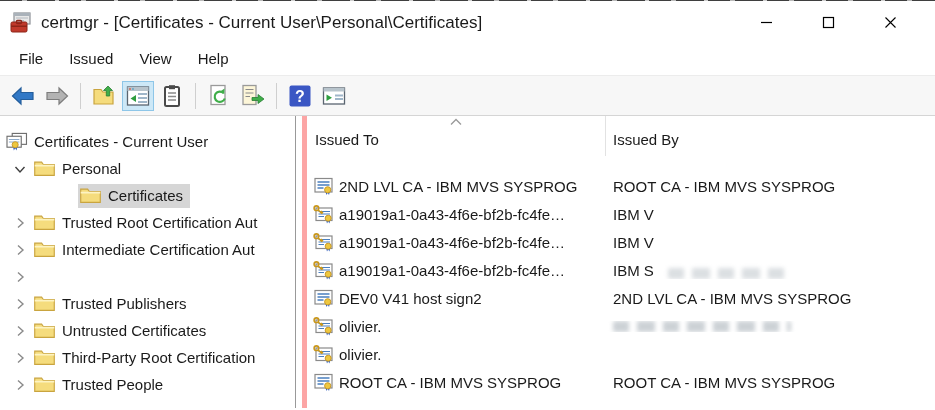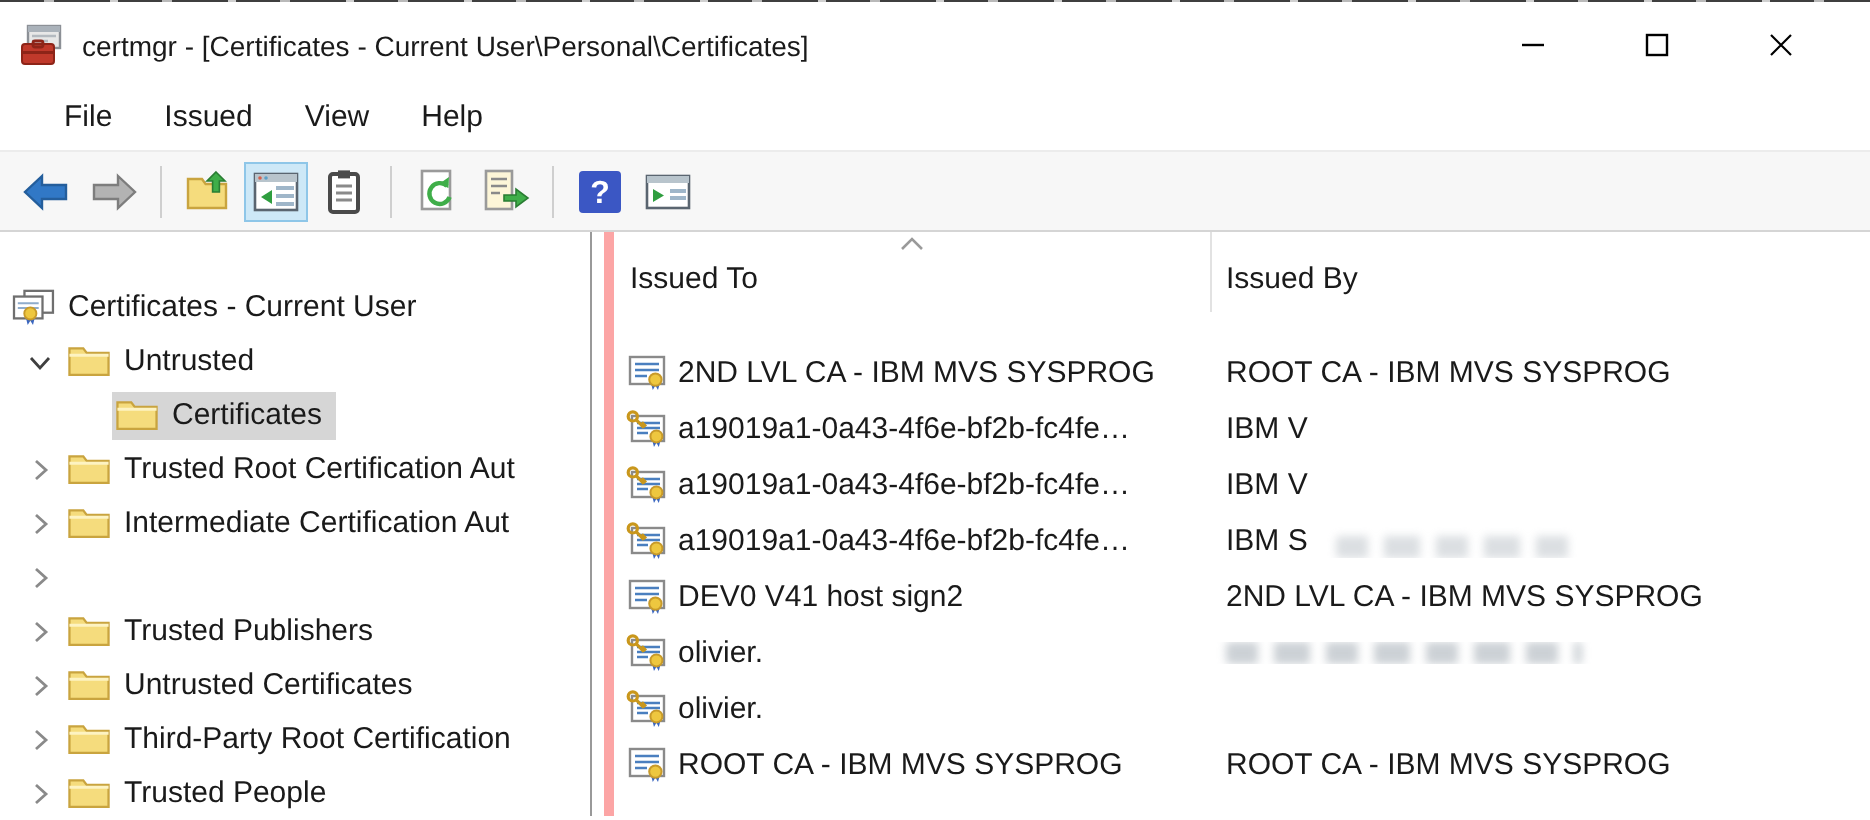--- a/index.html
+++ b/index.html
@@ -7,48 +7,48 @@
               font-family:"Liberation Sans", sans-serif; color:#1a1a1a; }
 
   
   .top-strip { height:3px;
     background:repeating-linear-gradient(90deg,#3f3f3f 0 22px,#b9b9b9 22px 27px,#3f3f3f 27px 55px,#cfcfcf 55px 59px);
     border-bottom:2px solid #fff; }
 
   
   .titlebar { height:39px; display:flex; align-items:center; padding-left:10px; background:#fff; position:relative; }
   .app-icon { width:22px; height:22px; flex:0 0 auto; }
-  .title-text { font-size:14px; margin-left:9px; white-space:nowrap; }
+  .title-text { font-size:17px; margin-left:9px; white-space:nowrap; }
   .win-controls { position:absolute; right:14px; top:0; height:100%; display:flex; }
   .win-btn { width:62px; height:100%; display:flex; align-items:center; justify-content:center; }
   .win-btn svg { display:block; }
 
   
-  .menubar { height:33px; display:flex; align-items:center; padding-left:6px; background:#fff; font-size:15px;margin-left:13px; }
+  .menubar { height:33px; display:flex; align-items:center; padding-left:6px; background:#fff; font-size:15px; }
   .menu-item { padding:4px 13px; }
 
   
   .toolbar { height:41px; background:#f7f7f7; border-top:1px solid #ececec; border-bottom:1px solid #d5d5d5;
              display:flex; align-items:center; padding-left:6px; }
   .tb-btn { width:32px; height:30px; display:flex; align-items:center; justify-content:center; margin:0 1px; border:1px solid transparent; }
   .tb-btn.active { background:#cde8f7; border:1px solid #8ec6e8; }
   .tb-sep { width:1px; height:26px; background:#cfcfcf; margin:0 6px; }
 
   
   .main { display:flex; height:292px; background:#fff; }
   .tree-pane { width:296px; border-right:1px solid #999; padding-top:12px; overflow:hidden; }
   .splitter { width:6px; background:#fff; }
   .list-pane { flex:1; border-left:5px solid #fca5a5; overflow:hidden; position:relative; }
 
   
   .titem { height:27px; display:flex; align-items:center; font-size:15px; white-space:nowrap; }
   .titem .exp { width:24px; height:16px; display:flex; align-items:center; justify-content:center; flex:0 0 auto; }
-  .titem.d0 { padding-left:4px;margin-top:12px; } .titem.d0 .exp { width:0; }
+  .titem.d0 { padding-left:4px; } .titem.d0 .exp { width:0; }
   .titem.d1 { padding-left:8px; }
-  .titem.d2 { padding-left:56px;text-align:right; } .titem.d2 .exp { width:0; }
+  .titem.d2 { padding-left:78px;text-align:right; } .titem.d2 .exp { width:0; }
   .trow-content { display:flex; align-items:center; height:24px; padding:0 7px 0 1px; }
   .titem.selected .trow-content { background:#d6d6d6; }
   .titem svg.node-icon { width:23px; height:19px; margin-right:6px; flex:0 0 auto; }
 
   
   .list-header { height:40px; position:relative; font-size:15px; }
   .list-header .hcols { position:absolute; left:0; right:0; bottom:0; height:34px; display:grid; grid-template-columns:298px 1fr; align-items:center; }
   .hcol { padding-left:8px; height:100%; display:flex; align-items:center; }
   .hdr-divider { position:absolute; left:298px; top:0; bottom:0; width:1px; background:#e2e2e2; }
   .sort-ind { position:absolute; left:142px; top:2px; }
@@ -260,21 +260,21 @@
     <div class="titem d1">
       <span class="exp">
           <svg width="16" height="16">
             <use href="#sym-chev-down"></use>
           </svg>
         </span>
       <div class="trow-content">
         <svg class="node-icon" viewBox="0 0 20 16">
             <use href="#sym-folder"></use>
           </svg>
-        <span>Untrusted</span>
+        <span>Personal</span>
       </div>
     </div>
 
     <div class="titem d2 selected">
       <span class="exp"></span>
       <div class="trow-content">
         <svg class="node-icon" viewBox="0 0 20 16">
             <use href="#sym-folder"></use>
           </svg>
         <span>Certificates</span>

